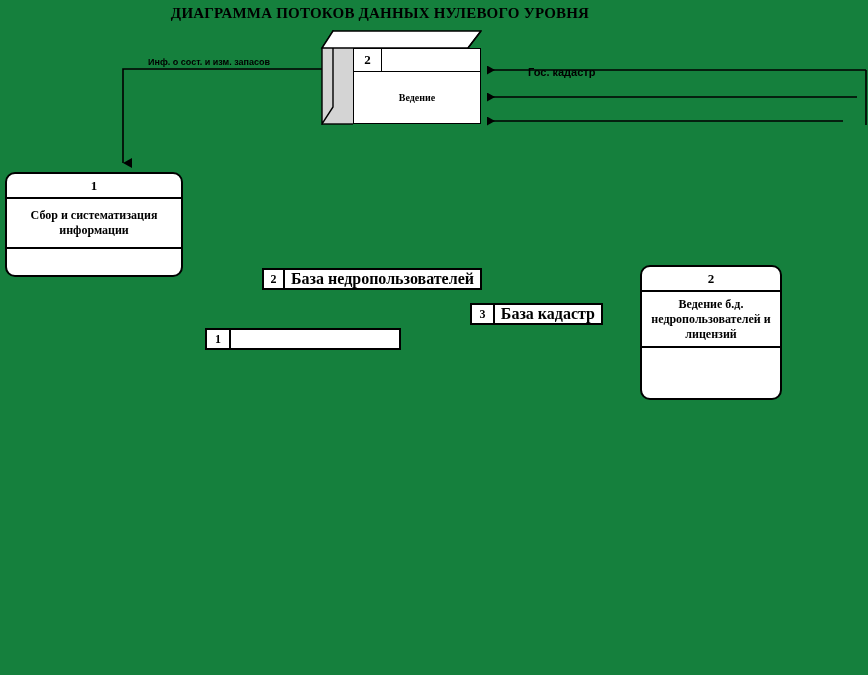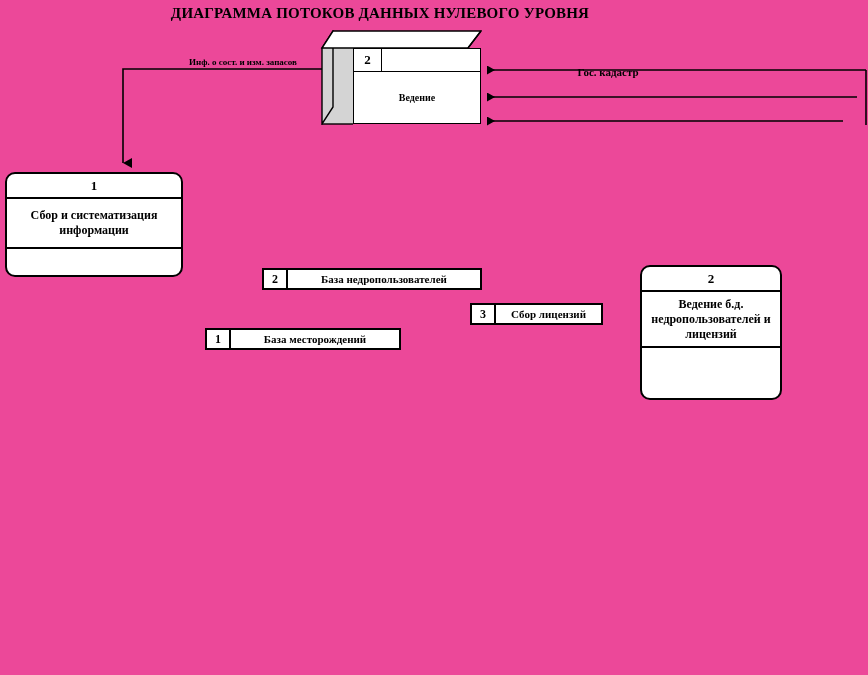--- a/index.html
+++ b/index.html
@@ -13,21 +13,21 @@
     position: relative;
     overflow: hidden;
     font-family: "Liberation Serif", "DejaVu Serif", serif;
   }
 
   #canvas {
     position: absolute;
     left: 0; top: 0;
     width: 868px;
     height: 675px;
-    background: #ec4899;
+    background: #15803d;
   }
 
   
   .diagram-title {
     position: absolute;
     left: 100px;
     top: 5px;
     width: 560px;
     text-align: center;
     font-family: "Liberation Serif", "DejaVu Serif", serif;
@@ -43,26 +43,25 @@
     position: absolute;
     left: 0; top: 0;
     width: 868px;
     height: 675px;
     pointer-events: none;
   }
 
   
   .flow-label {
     position: absolute;
-    font-family: Liberation Serif, serif;
+    font-family: Liberation Sans, sans-serif;
     font-size: 9px;
     font-weight: bold;
     color: #000;
     white-space: nowrap;
-    text-align: center;
   }
   .flow-label.left-flow {
     left: 148px;
     top: 57px;
     width: 190px;
   }
   .flow-label.right-flow {
     left: 528px;
     top: 66px;
     width: 160px;
@@ -198,21 +197,21 @@
     justify-content: center;
     font-size: 12px;
     font-weight: bold;
     color: #000;
   }
   .data-store .ds-label {
     flex: 1;
     display: flex;
     align-items: center;
     justify-content: center;
-    font-size: 11px;
+    font-size: 16px;
     font-weight: bold;
     color: #000;
     white-space: nowrap;
     padding: 0 6px;
   }
 
   #store-users     { left: 262px; top: 268px; width: 220px; }
   #store-licenses  { left: 470px; top: 303px; width: 133px; }
   #store-deposits  { left: 205px; top: 328px; width: 196px; }
 </style>
@@ -287,21 +286,20 @@
     <div class="p-footer"></div>
   </div>
 
   <div class="data-store" id="store-users">
     <div class="ds-num">2</div>
     <div class="ds-label">База недропользователей</div>
   </div>
 
   <div class="data-store" id="store-licenses">
     <div class="ds-num">3</div>
-    <div class="ds-label">Сбор лицензий</div>
+    <div class="ds-label">База кадастр</div>
   </div>
 
   <div class="data-store" id="store-deposits">
     <div class="ds-num">1</div>
-    <div class="ds-label">База месторождений</div>
   </div>
 
 </div>
 
 </body></html>

